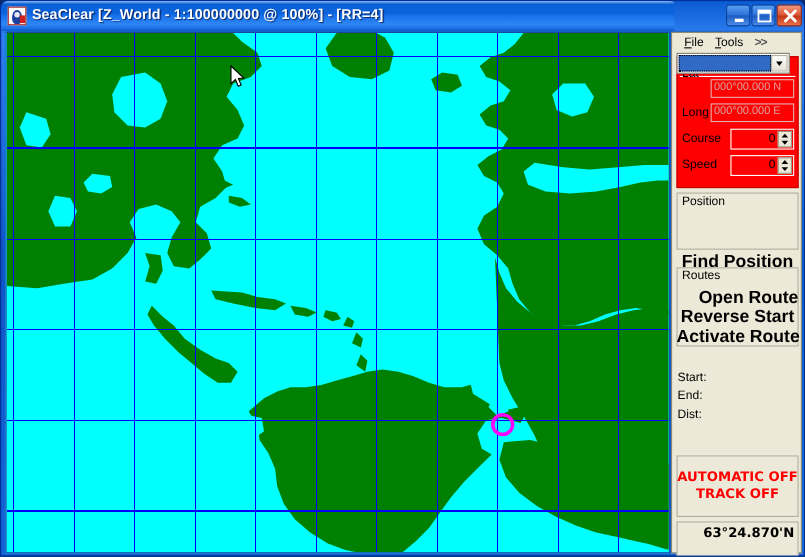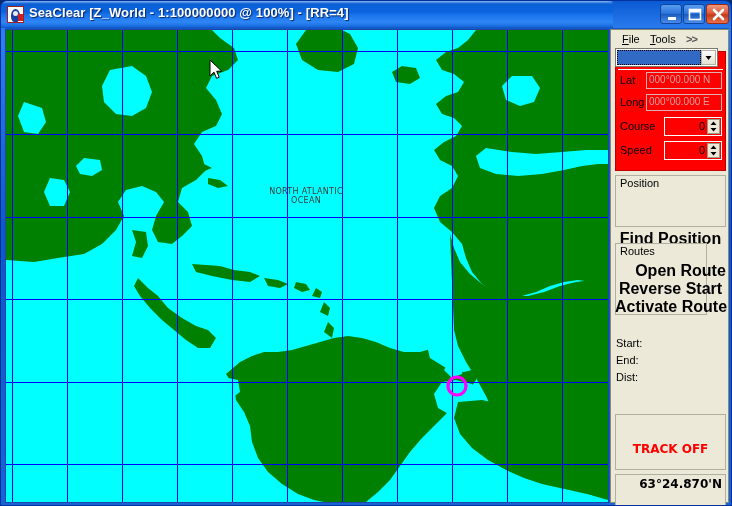--- a/index.html
+++ b/index.html
@@ -190,21 +190,21 @@
     position: absolute;
     left: 2px; top: 17px;
     width: 105px; height: 1px;
     background: #ffffff;
   }
   .dr-label {
     position: absolute;
     font-size: 11px;
     color: #000;
   }
-  #lbl-lat  { left: 4px; top: 22px; }
+  #lbl-lat  { left: 4px; top: 9px; }
   #lbl-long { left: 4px; top: 44px; }
   #lbl-course { left: 4px; top: 68px; }
   #lbl-speed  { left: 4px; top: 92px; }
 
   .dr-input {
     position: absolute;
     background: #ff0000;
     border: 1px solid #e0b0b0;
     box-sizing: border-box;
     font-family: "Liberation Sans", sans-serif;
@@ -290,21 +290,21 @@
     text-align: center;
     background: transparent;
     border: none;
     font-family: "Liberation Sans", sans-serif;
     cursor: default;
     padding: 0;
     white-space: nowrap;
   }
   #btn-find-position { left: 4px; top: 200px; width: 111px; }
 
-  #grp-routes { left: 4px; top: 213px; width: 92px; height: 72px; }
+  #grp-routes { left: 4px; top: 213px; width: 111px; height: 72px; }
   #btn-open-route     { left: 8px; top: 232px; width: 123px; }
   #btn-reverse-route  { left: 4px; top: 250px; width: 111px; }
   #btn-activate-route { left: 4px; top: 268px; width: 111px; text-align: right; }
 
   #grp-route-stats { left: 4px; top: 288px; width: 111px; height: 74px; }
   .stat-line {
     position: absolute;
     left: 5px;
     font-size: 11px;
     color: #000;
@@ -481,24 +481,20 @@
           <line x1="0" y1="269.5" x2="602" y2="269.5"></line>
           <line x1="0" y1="352.5" x2="602" y2="352.5"></line>
           <line x1="0" y1="434.5" x2="602" y2="434.5"></line>
         </g>
 
         <g>
           <circle cx="451" cy="356" r="9" fill="none" stroke="#ff00ff" stroke-width="3.2"></circle>
         </g>
       </svg>
 
-      <div class="ocean-label" id="label-north-atlantic">
-        <div>NORTH ATLANTIC</div>
-        <div>OCEAN</div>
-      </div>
 
       <svg id="cursor-arrow" viewBox="0 0 14 21">
         <path d="M1,1 L1,17 L5,13.2 L7.6,19.4 L10.2,18.2 L7.7,12.3 L12.6,12 Z" fill="#ffffff" stroke="#000000" stroke-width="1"></path>
       </svg>
     </div>
 
     <div id="sidebar">
 
       <div id="menu-bar">
         <div class="menu-item" id="menu-file"><span class="acc">F</span><span>ile</span></div>
@@ -557,20 +553,21 @@
       </div>
       <button class="big-btn" id="btn-open-route">Open Route</button>
       <button class="big-btn" id="btn-reverse-route">Reverse Start</button>
       <button class="big-btn" id="btn-activate-route">Activate Route</button>
 
       <div class="stat-line" id="stat-start">Start:</div>
       <div class="stat-line" id="stat-end">End:</div>
       <div class="stat-line" id="stat-dist">Dist:</div>
 
       <div class="group-box" id="grp-status"></div>
+      <div class="status-line" id="status-automatic">AUTOMATIC OFF</div>
       <div class="status-line" id="status-track">TRACK OFF</div>
 
       <div class="group-box" id="grp-readout"></div>
       <div class="readout-line" id="readout-lat">63°24.870'N</div>
       <div class="readout-line" id="readout-brg">322° 4821nm</div>
 
     </div>
   </div>
 </div>
 

